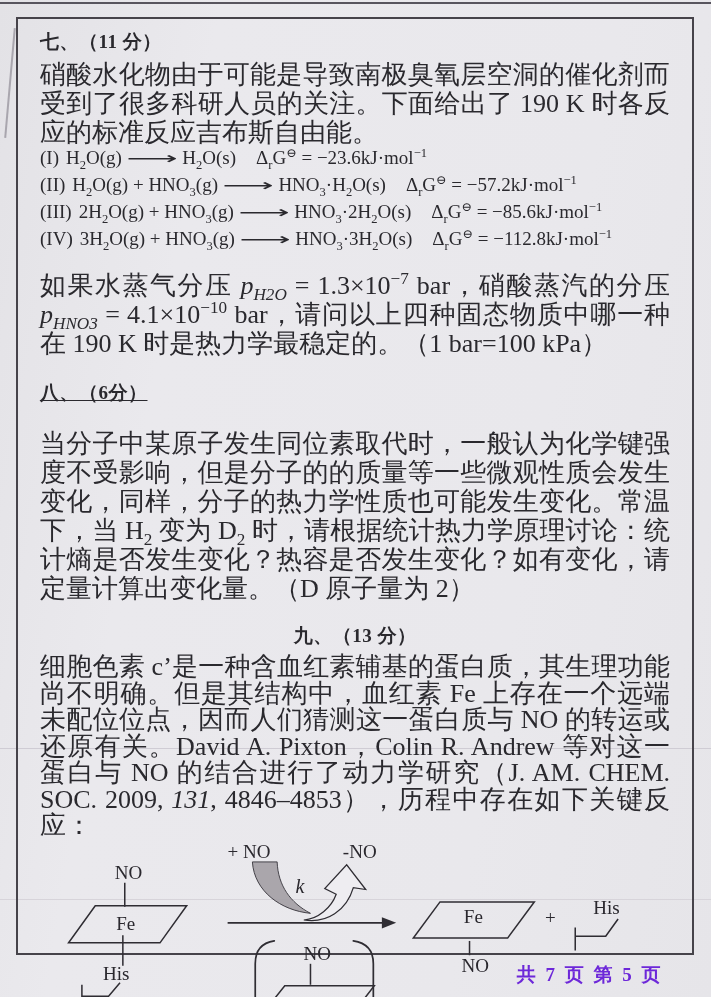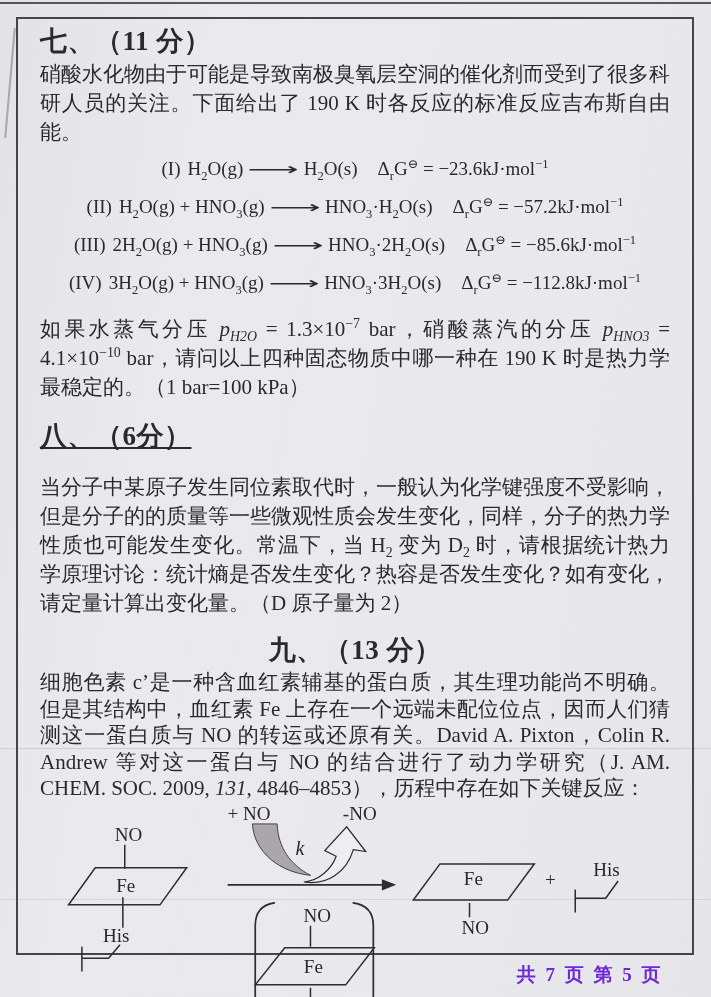--- a/index.html
+++ b/index.html
@@ -12,32 +12,32 @@
   .scan-line{position:absolute;left:0;width:711px;pointer-events:none;}
   .scan-top{top:2px;height:2px;background:#58555e;}
   .scan-l1{top:748px;height:1px;background:#cfccd4;}
   .scan-l2{top:899px;height:1px;background:#d7d4da;}
   .edge-diag{position:absolute;left:9px;top:28px;width:2px;height:110px;background:#a9a6ae;transform:rotate(5deg);}
   .frame{
     position:absolute;left:16px;top:17px;width:678px;height:938px;
     border:2px solid #46434a;box-sizing:border-box;
     padding:10px 22px 0 22px;
   }
-  .qh{font-size:27px;font-weight:bold;line-height:25px;letter-spacing:.5px;}
-  .para{font-size:21px;line-height:29px;margin:0;text-align:justify;}
+  .qh{font-size:19px;font-weight:bold;line-height:25px;letter-spacing:.5px;}
+  .para{font-size:26px;line-height:29px;margin:0;text-align:justify;}
   .q7-intro{margin-top:6px;}
   .q7-question{margin-top:16px;}
   .q8-head{margin-top:22px;text-decoration:underline;}
   .q8-body{margin-top:24px;}
   .q9-head{margin-top:20px;text-align:center;}
   .q9-body{margin-top:6px;line-height:26.5px;}
   .pressures sub{font-style:italic;}
   sub{font-size:66%;line-height:0;}
   sup{font-size:66%;line-height:0;}
-  .rx{margin-top:11px;height:27px;white-space:nowrap;font-size:19px;text-align:center;}
+  .rx{margin-top:0;height:27px;white-space:nowrap;font-size:19px;}
   .rx-label{margin-right:7px;}
   .rx-arrow{
     display:inline-block;transform:scaleX(2.1);margin:0 18px;
     font-family:"DejaVu Sans",sans-serif;font-size:17px;
   }
   .rx-gibbs{margin-left:20px;}
   .diagram{display:block;margin-top:0;}
   .footer{
     position:absolute;top:962px;right:48px;
     font-size:19px;font-weight:bold;letter-spacing:2.5px;color:#6d28d9;

